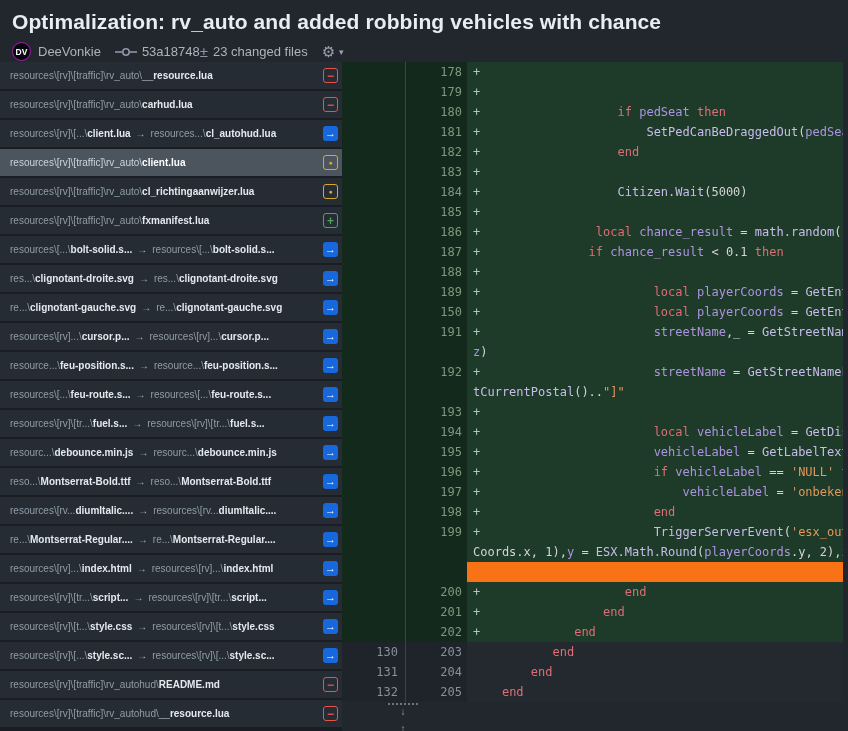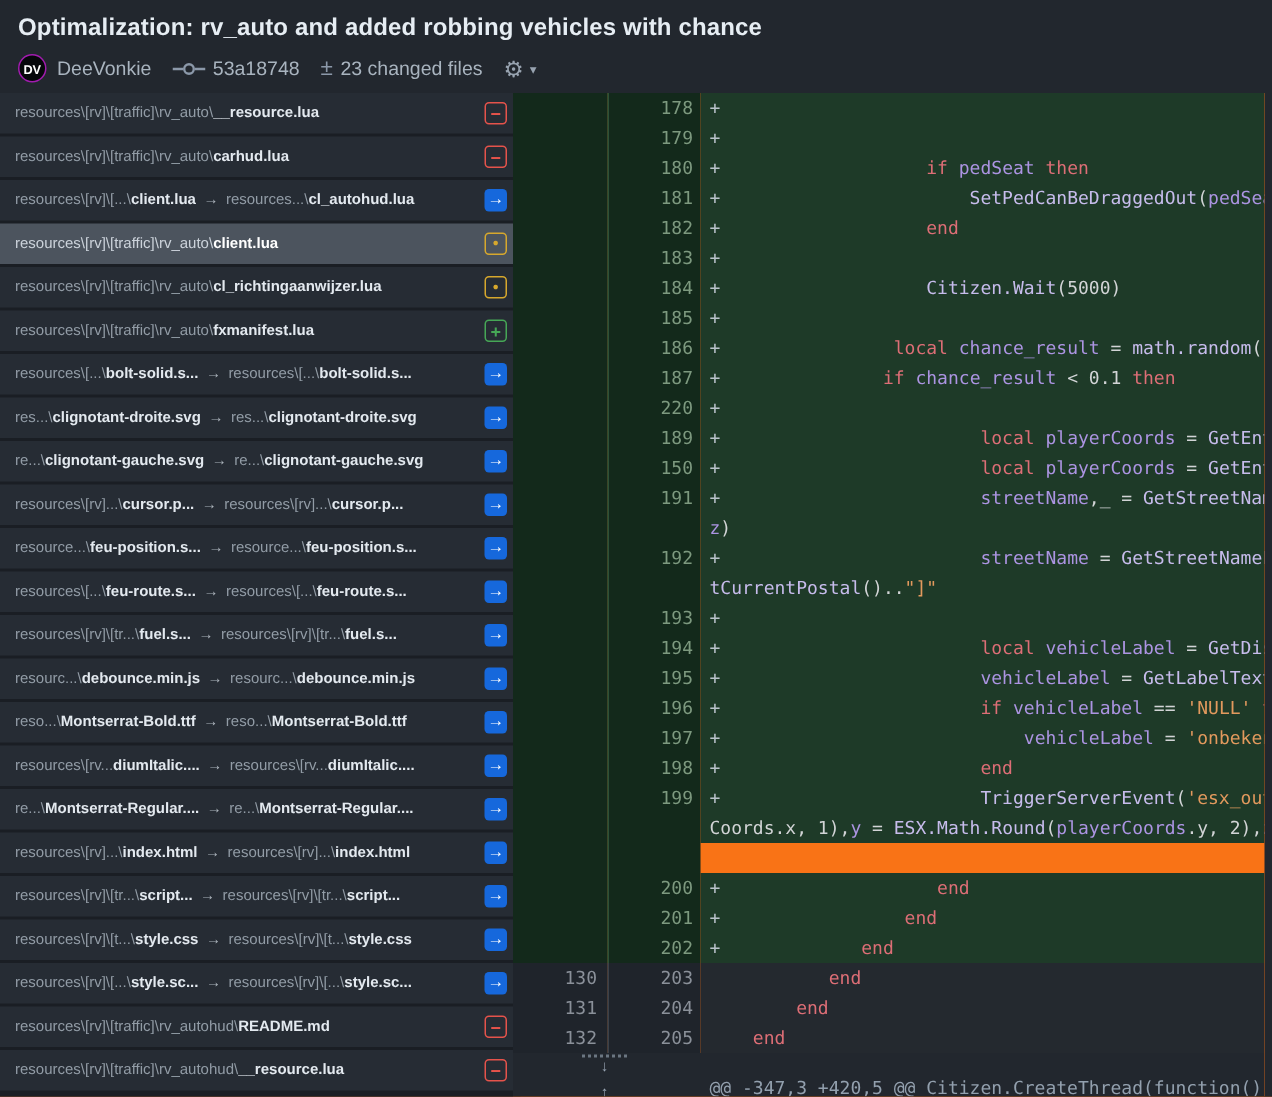--- a/index.html
+++ b/index.html
@@ -1,28 +1,28 @@
 <!DOCTYPE html>
 <html><head>
 <meta charset="utf-8">
 <style>
   * { margin:0; padding:0; box-sizing:border-box; }
   html,body { width:848px; height:731px; overflow:hidden; background:#22272e; }
   body { font-family:"Liberation Sans", sans-serif; position:relative; }
 
   
   .header { position:absolute; left:0; top:0; width:848px; height:62px; background:#22272e; padding:10px 12px 0 12px; }
-  .title { font-size:16px; font-weight:bold; color:#e6edf3; letter-spacing:.1px; }
+  .title { font-size:21px; font-weight:bold; color:#e6edf3; letter-spacing:.1px; }
   .meta { display:flex; align-items:center; margin-top:8px; color:#a9b4bf; font-size:13px; }
   .avatar { width:19px; height:19px; border-radius:50%; background:#06080b; border:1px solid #a21caf;
             color:#fff; font-size:8.5px; font-weight:bold; display:flex; align-items:center; justify-content:center; margin-right:7px; }
   .meta .author { margin-right:14px; }
   .meta .icon { color:#8b98a9; display:inline-flex; align-items:center; }
   .commit-svg { margin-right:5px; }
-  .meta .hash { margin-right:14px; }
+  .meta .hash { }
   .pm { font-size:15px; margin-right:5px; color:#8b98a9; }
   .changes { margin-right:14px; }
   .gear { font-size:15px; color:#98a3b0; cursor:pointer; }
   .chev { font-size:9px; color:#98a3b0; margin-left:4px; }
 
   
   .sidebar { position:absolute; left:0; top:62px; width:347px; height:669px; background:#1a1e24; overflow:hidden; }
   .frow { height:27px; margin-bottom:2px; background:#262c34; display:flex; align-items:center;
           padding:0 9px 0 10px; cursor:pointer; }
   .frow.selected { background:#4c545e; }
@@ -233,21 +233,21 @@
         <span class="gut gn">186</span>
         <span class="dc"><span class="sign">+ </span>               <span class="tok-k">local </span><span class="tok-v">chance_result</span><span class="tok-t"> = </span><span class="tok-f">math.random</span><span class="tok-t">()</span></span>
       </div>
       <div class="drow add">
         <span class="gut go"></span>
         <span class="gut gn">187</span>
         <span class="dc"><span class="sign">+ </span>              <span class="tok-k">if </span><span class="tok-v">chance_result</span><span class="tok-t"> &lt; 0.1 </span><span class="tok-k">then</span></span>
       </div>
       <div class="drow add">
         <span class="gut go"></span>
-        <span class="gut gn">220</span>
+        <span class="gut gn">188</span>
         <span class="dc"><span class="sign">+ </span></span>
       </div>
       <div class="drow add">
         <span class="gut go"></span>
         <span class="gut gn">189</span>
         <span class="dc"><span class="sign">+ </span>                       <span class="tok-k">local </span><span class="tok-v">playerCoords</span><span class="tok-t"> = </span><span class="tok-f">GetEntityCoords</span></span>
       </div>
       <div class="drow add">
         <span class="gut go"></span>
         <span class="gut gn">150</span>
@@ -346,15 +346,14 @@
         <span class="gut go">132</span>
         <span class="gut gn">205</span>
         <span class="dc">    <span class="tok-k">end</span></span>
       </div>
     </div>
   <div class="hunk">
     <div class="expanders">
       <div class="ex down">↓</div>
       <div class="ex up">↑</div>
     </div>
-    <div class="htext">@@ -347,3 +420,5 @@ Citizen.CreateThread(function()</div>
   </div>
 </div>
 
 </body></html>

